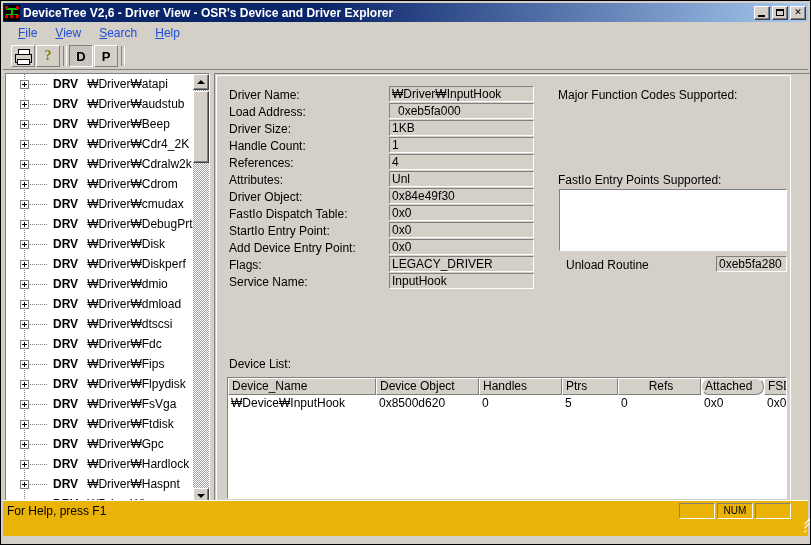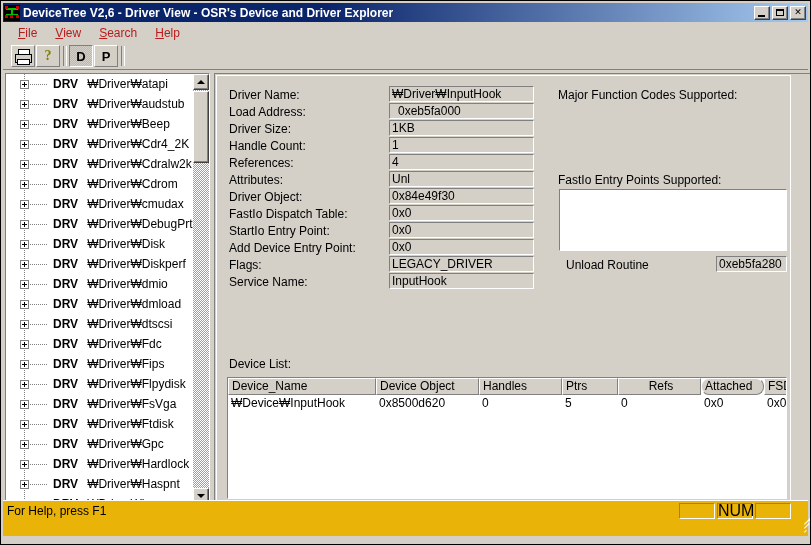--- a/index.html
+++ b/index.html
@@ -64,21 +64,21 @@
   
   .menubar {
     position: absolute; left: 2px; top: 22px;
     width: 805px; height: 19px;
     background: #d4d0c8;
     display: flex; align-items: center;
     padding-left: 6px;
     box-sizing: border-box;
   }
   .menu-item {
-    padding: 2px 9px; font-size: 12px; color: #b91c1c;
+    padding: 2px 9px; font-size: 12px; color: #1d4ed8;
     white-space: nowrap;
   }
   .menu-item u { text-decoration: underline; }
   
   .toolbar {
     position: absolute; left: 2px; top: 41px;
     width: 805px; height: 28px;
     background: #d4d0c8;
     border-bottom: 1px solid #808080;
     box-sizing: border-box;
@@ -276,21 +276,21 @@
     box-sizing: border-box;
   }
   .status-text {
     position: absolute; left: 4px; top: 3px;
     font-size: 12px; color: #000;
   }
   .status-panel {
     position: absolute; top: 2px; height: 16px; box-sizing: border-box;
     border-top: 1px solid #808080; border-left: 1px solid #808080;
     border-right: 1px solid #fff; border-bottom: 1px solid #fff;
-    font-size: 16px; color: #000; text-align: center; line-height: 14px;
+    font-size: 10px; color: #000; text-align: center; line-height: 14px;
   }
   .grip {
     position: absolute; right: 2px; bottom: 1px; width: 14px; height: 14px;
   }
   .grip i {
     position: absolute; display: block; background: #fff;
     height: 1px; transform: rotate(-45deg); transform-origin: 0 0;
   }
 </style>
 </head>

